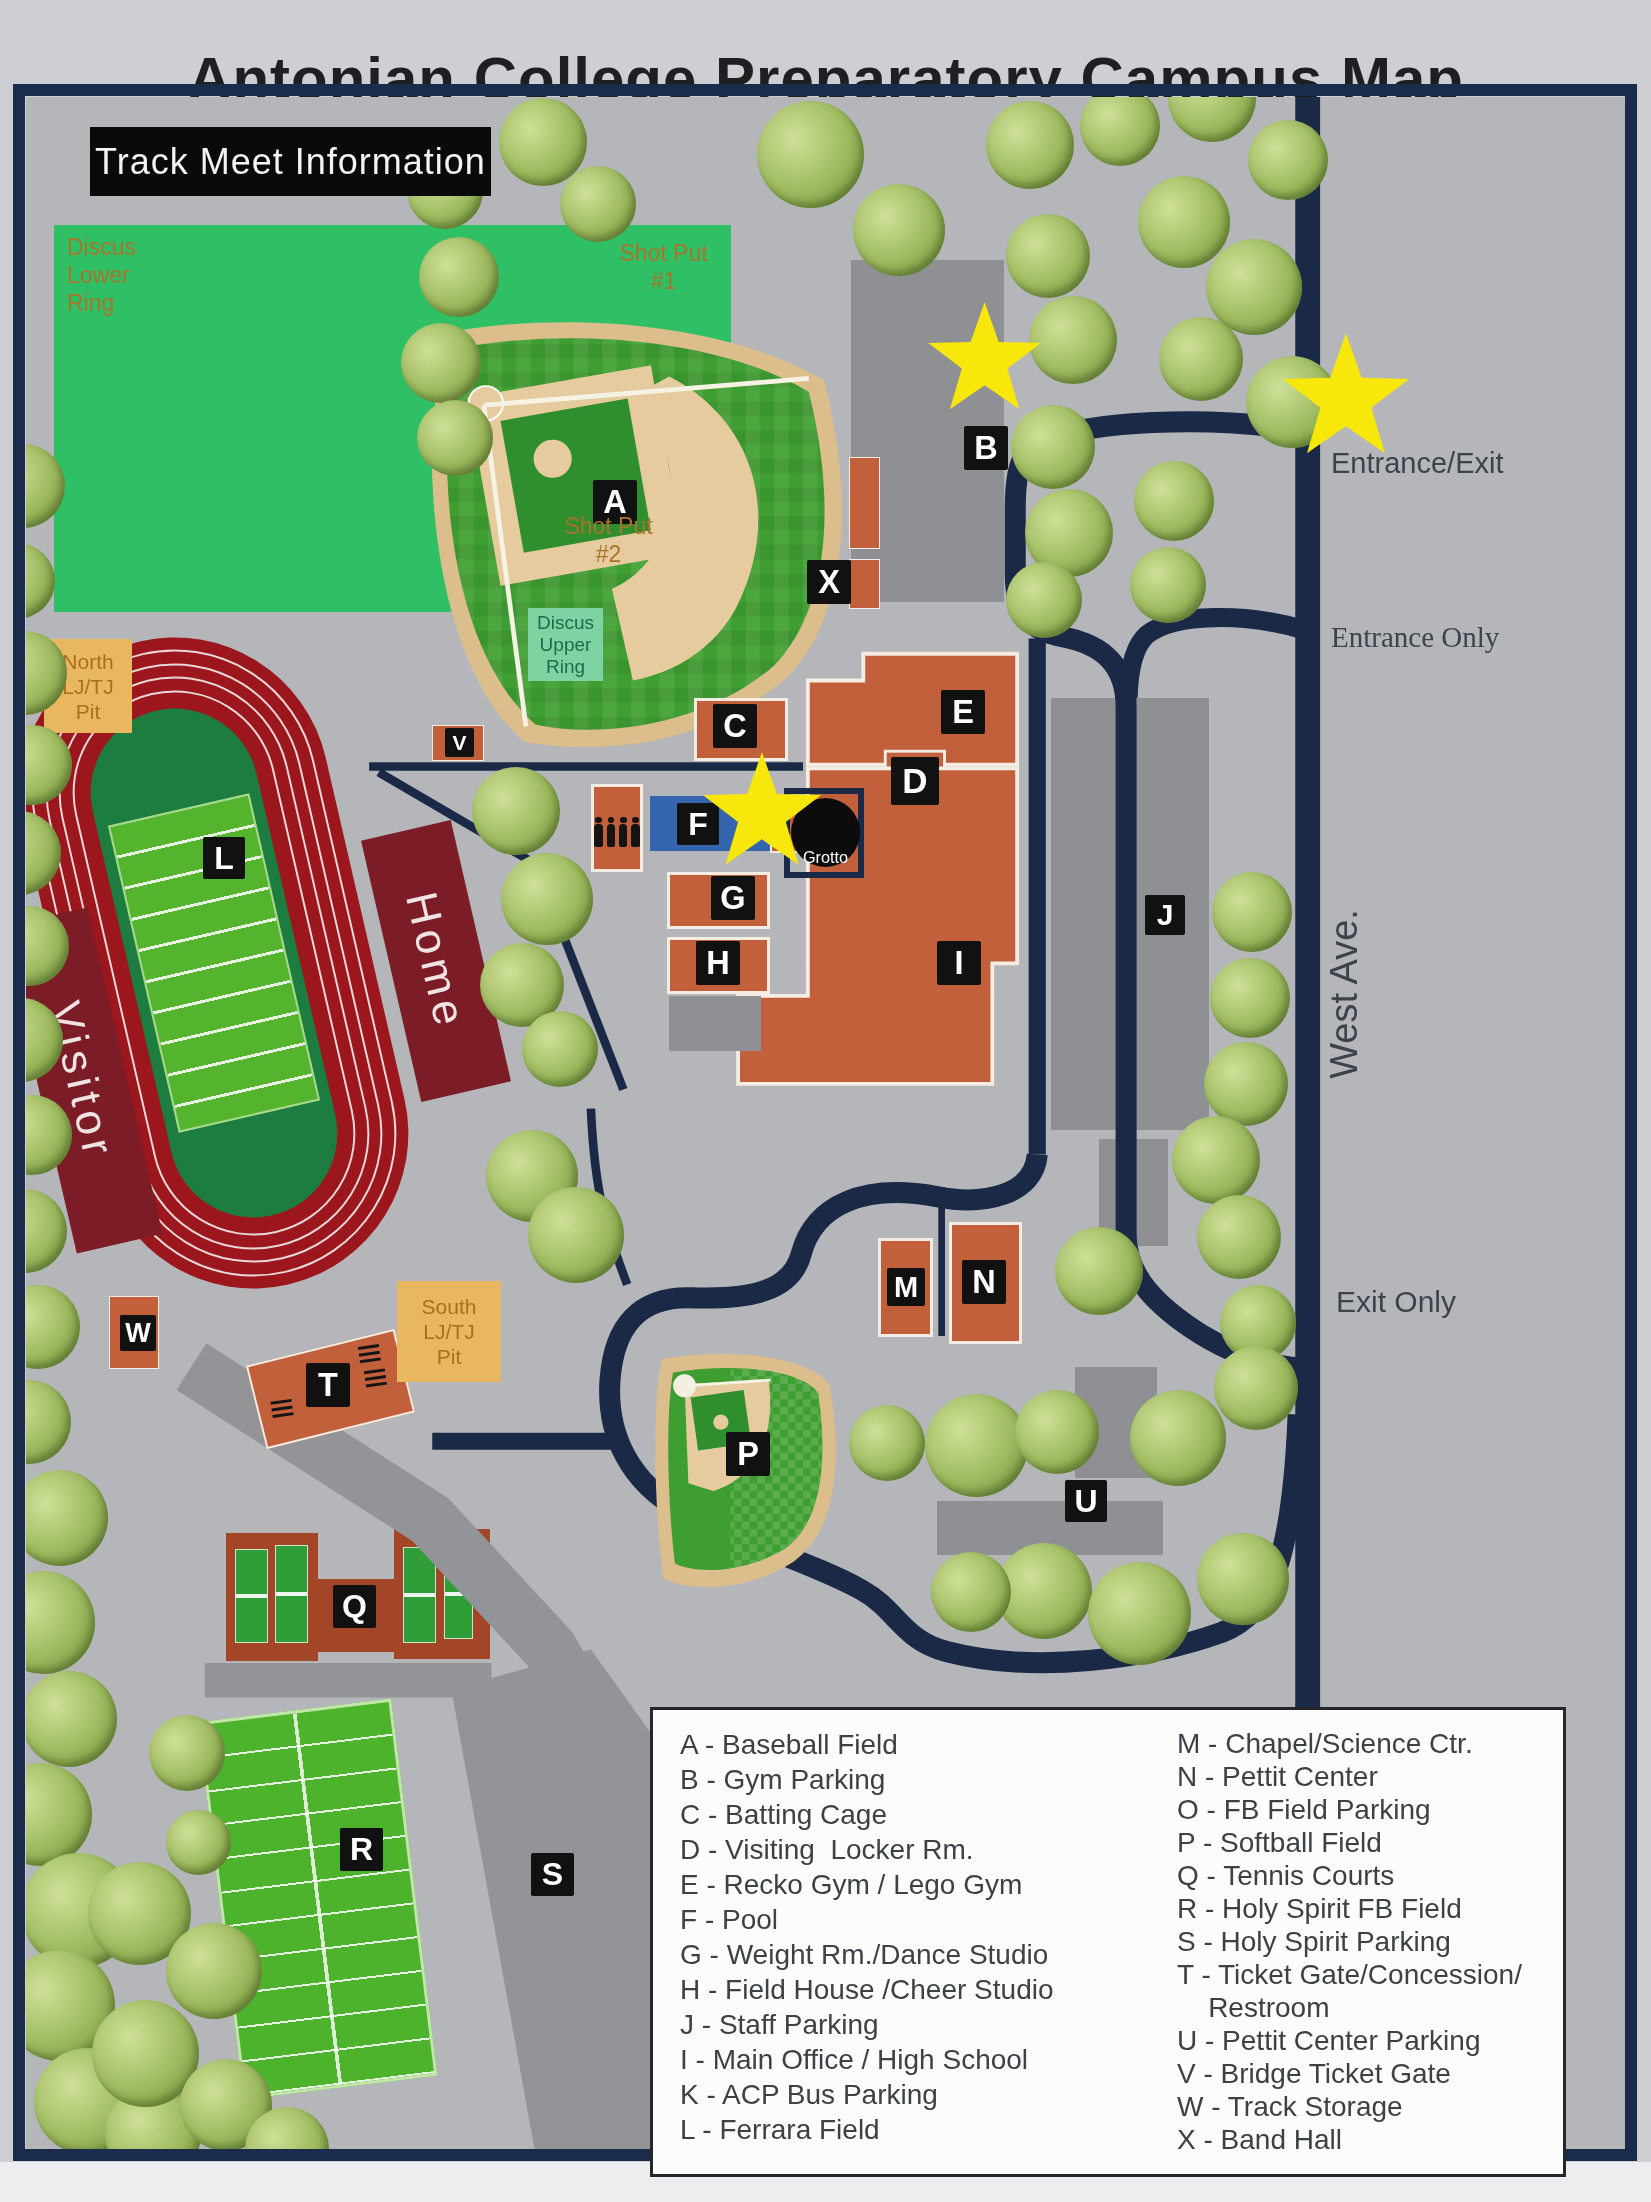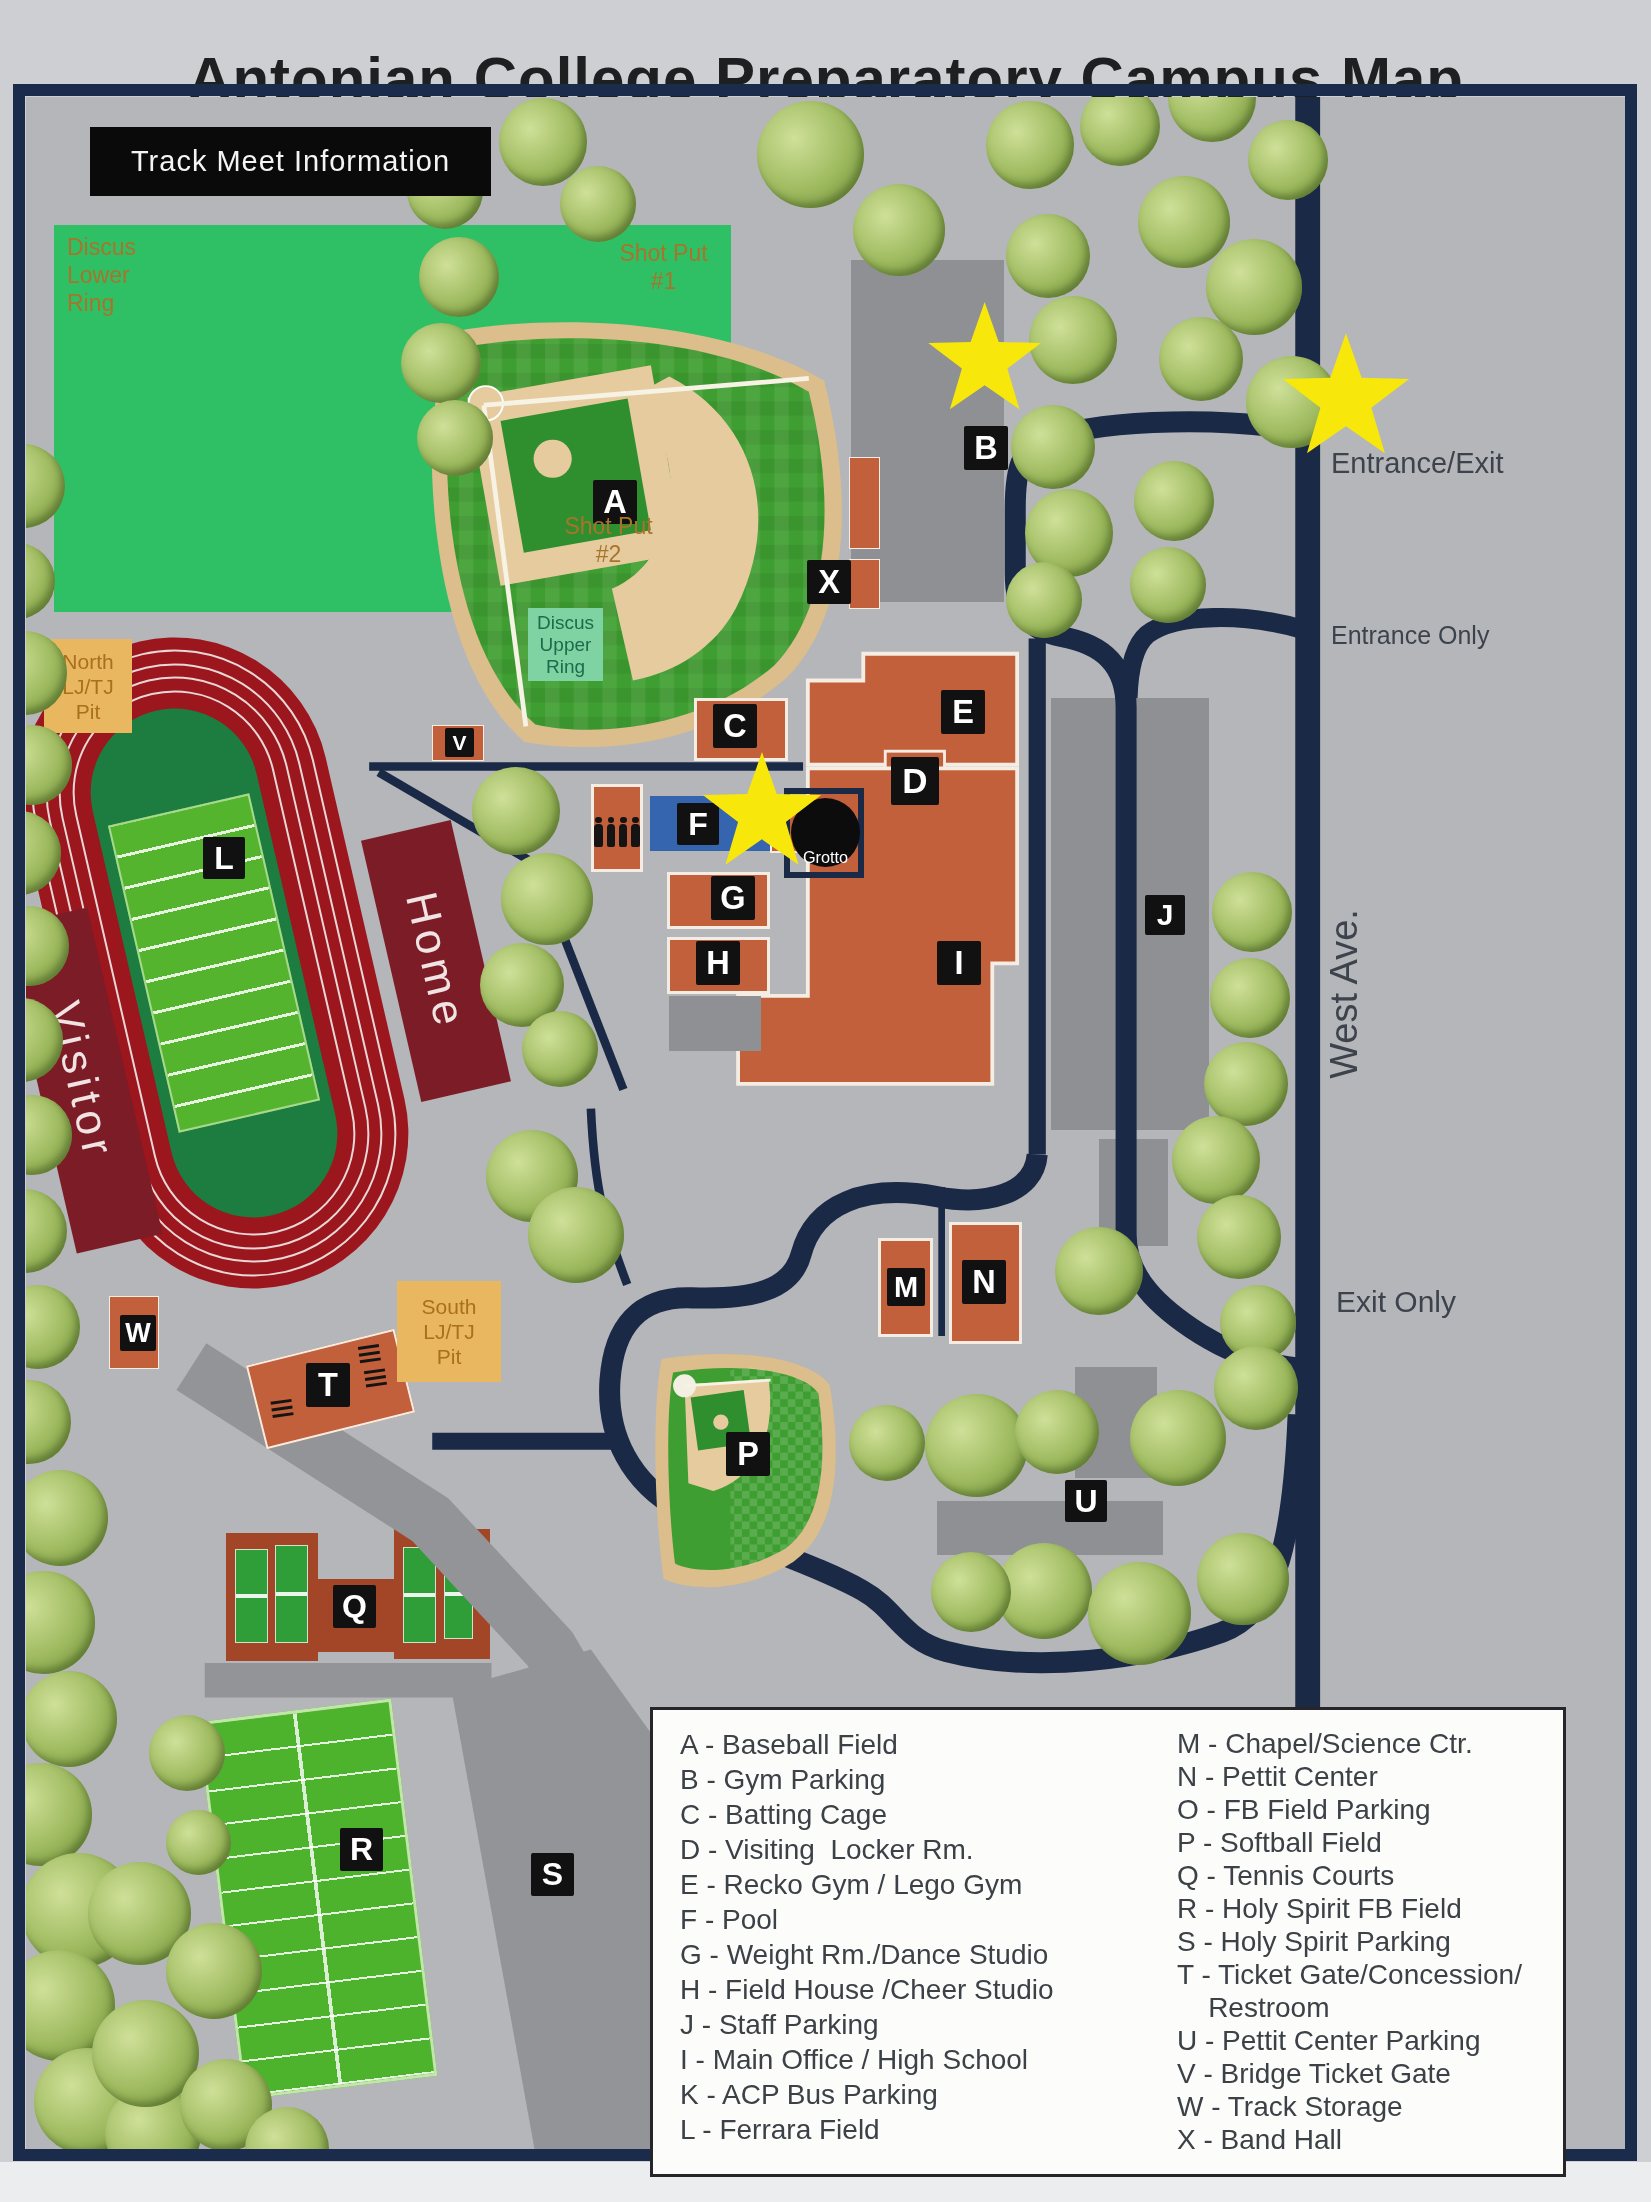--- a/index.html
+++ b/index.html
@@ -20,21 +20,21 @@
     position:absolute;left:13.4px;top:84px;width:1600px;height:2053px;
     border:12.4px solid #1b2b4c;z-index:90;pointer-events:none;
   }
   svg.layer{position:absolute;left:0;top:0;z-index:20;}
   svg.toplayer{position:absolute;left:0;top:0;z-index:55;}
 
   .banner{
     position:absolute;left:90px;top:127px;width:401px;height:69px;background:#0a0a0a;
     display:flex;align-items:center;justify-content:center;z-index:60;
   }
-  .banner span{color:#f4f4f4;font-size:29px;letter-spacing:1px;}
+  .banner span{color:#f4f4f4;font-size:36px;letter-spacing:1px;}
 
   .practice{position:absolute;left:54px;top:225px;width:677px;height:387px;background:#2fc065;z-index:5;}
 
   .lot{position:absolute;background:#8e9093;z-index:10;}
   .bldg{position:absolute;background:#c2603b;border:3.8px solid #f5ede3;box-sizing:border-box;z-index:30;}
   .graybldg{position:absolute;background:#8f9094;z-index:30;}
   .pit{position:absolute;background:#e9b75f;z-index:30;display:flex;align-items:center;justify-content:center;
        color:#a8701f;font-size:21px;line-height:25px;text-align:center;white-space:pre-wrap;}
   .pool{position:absolute;background:#3465ae;z-index:30;}
 
@@ -267,21 +267,21 @@
 
   <div class="areatext" style="left:67px;top:233px;width:143px;font-size:23px;line-height:28px;">Discus
 Lower
 Ring</div>
   <div class="areatext" style="left:608px;top:239px;width:111px;font-size:23px;line-height:28px;text-align:center;">Shot Put
 #1</div>
   <div class="areatext" style="left:551px;top:512px;width:115px;font-size:23px;line-height:28px;text-align:center;">Shot Put
 #2</div>
 
   <div class="streettext" style="left:1331px;top:447px;font-size:29px;">Entrance/Exit</div>
-  <div class="streettext" style="left:1331px;top:621px;font-size:25px;">Entrance Only</div>
+  <div class="streettext" style="left:1331px;top:621px;font-size:29px;font-family:Liberation Serif, serif;">Entrance Only</div>
   <div class="streettext" style="left:1344px;top:994px;font-size:38px;transform:translate(-50%,-50%) rotate(-90deg);">West Ave.</div>
   <div class="streettext" style="left:1336px;top:1285px;font-size:30px;">Exit Only</div>
 
   <svg class="toplayer" width="1652" height="2202" viewBox="0 0 1728 2304">
     <use href="#star" transform="translate(1030,378)" fill="#f7e70a"></use>
     <use href="#star" transform="translate(1408,418) scale(1.12)" fill="#f7e70a"></use>
     <use href="#star" transform="translate(797,852) scale(1.05)" fill="#f7e70a"></use>
   </svg>
 
 <div class="tree" style="left: 757px; top: 101px; width: 107px; height: 107px;"></div>

